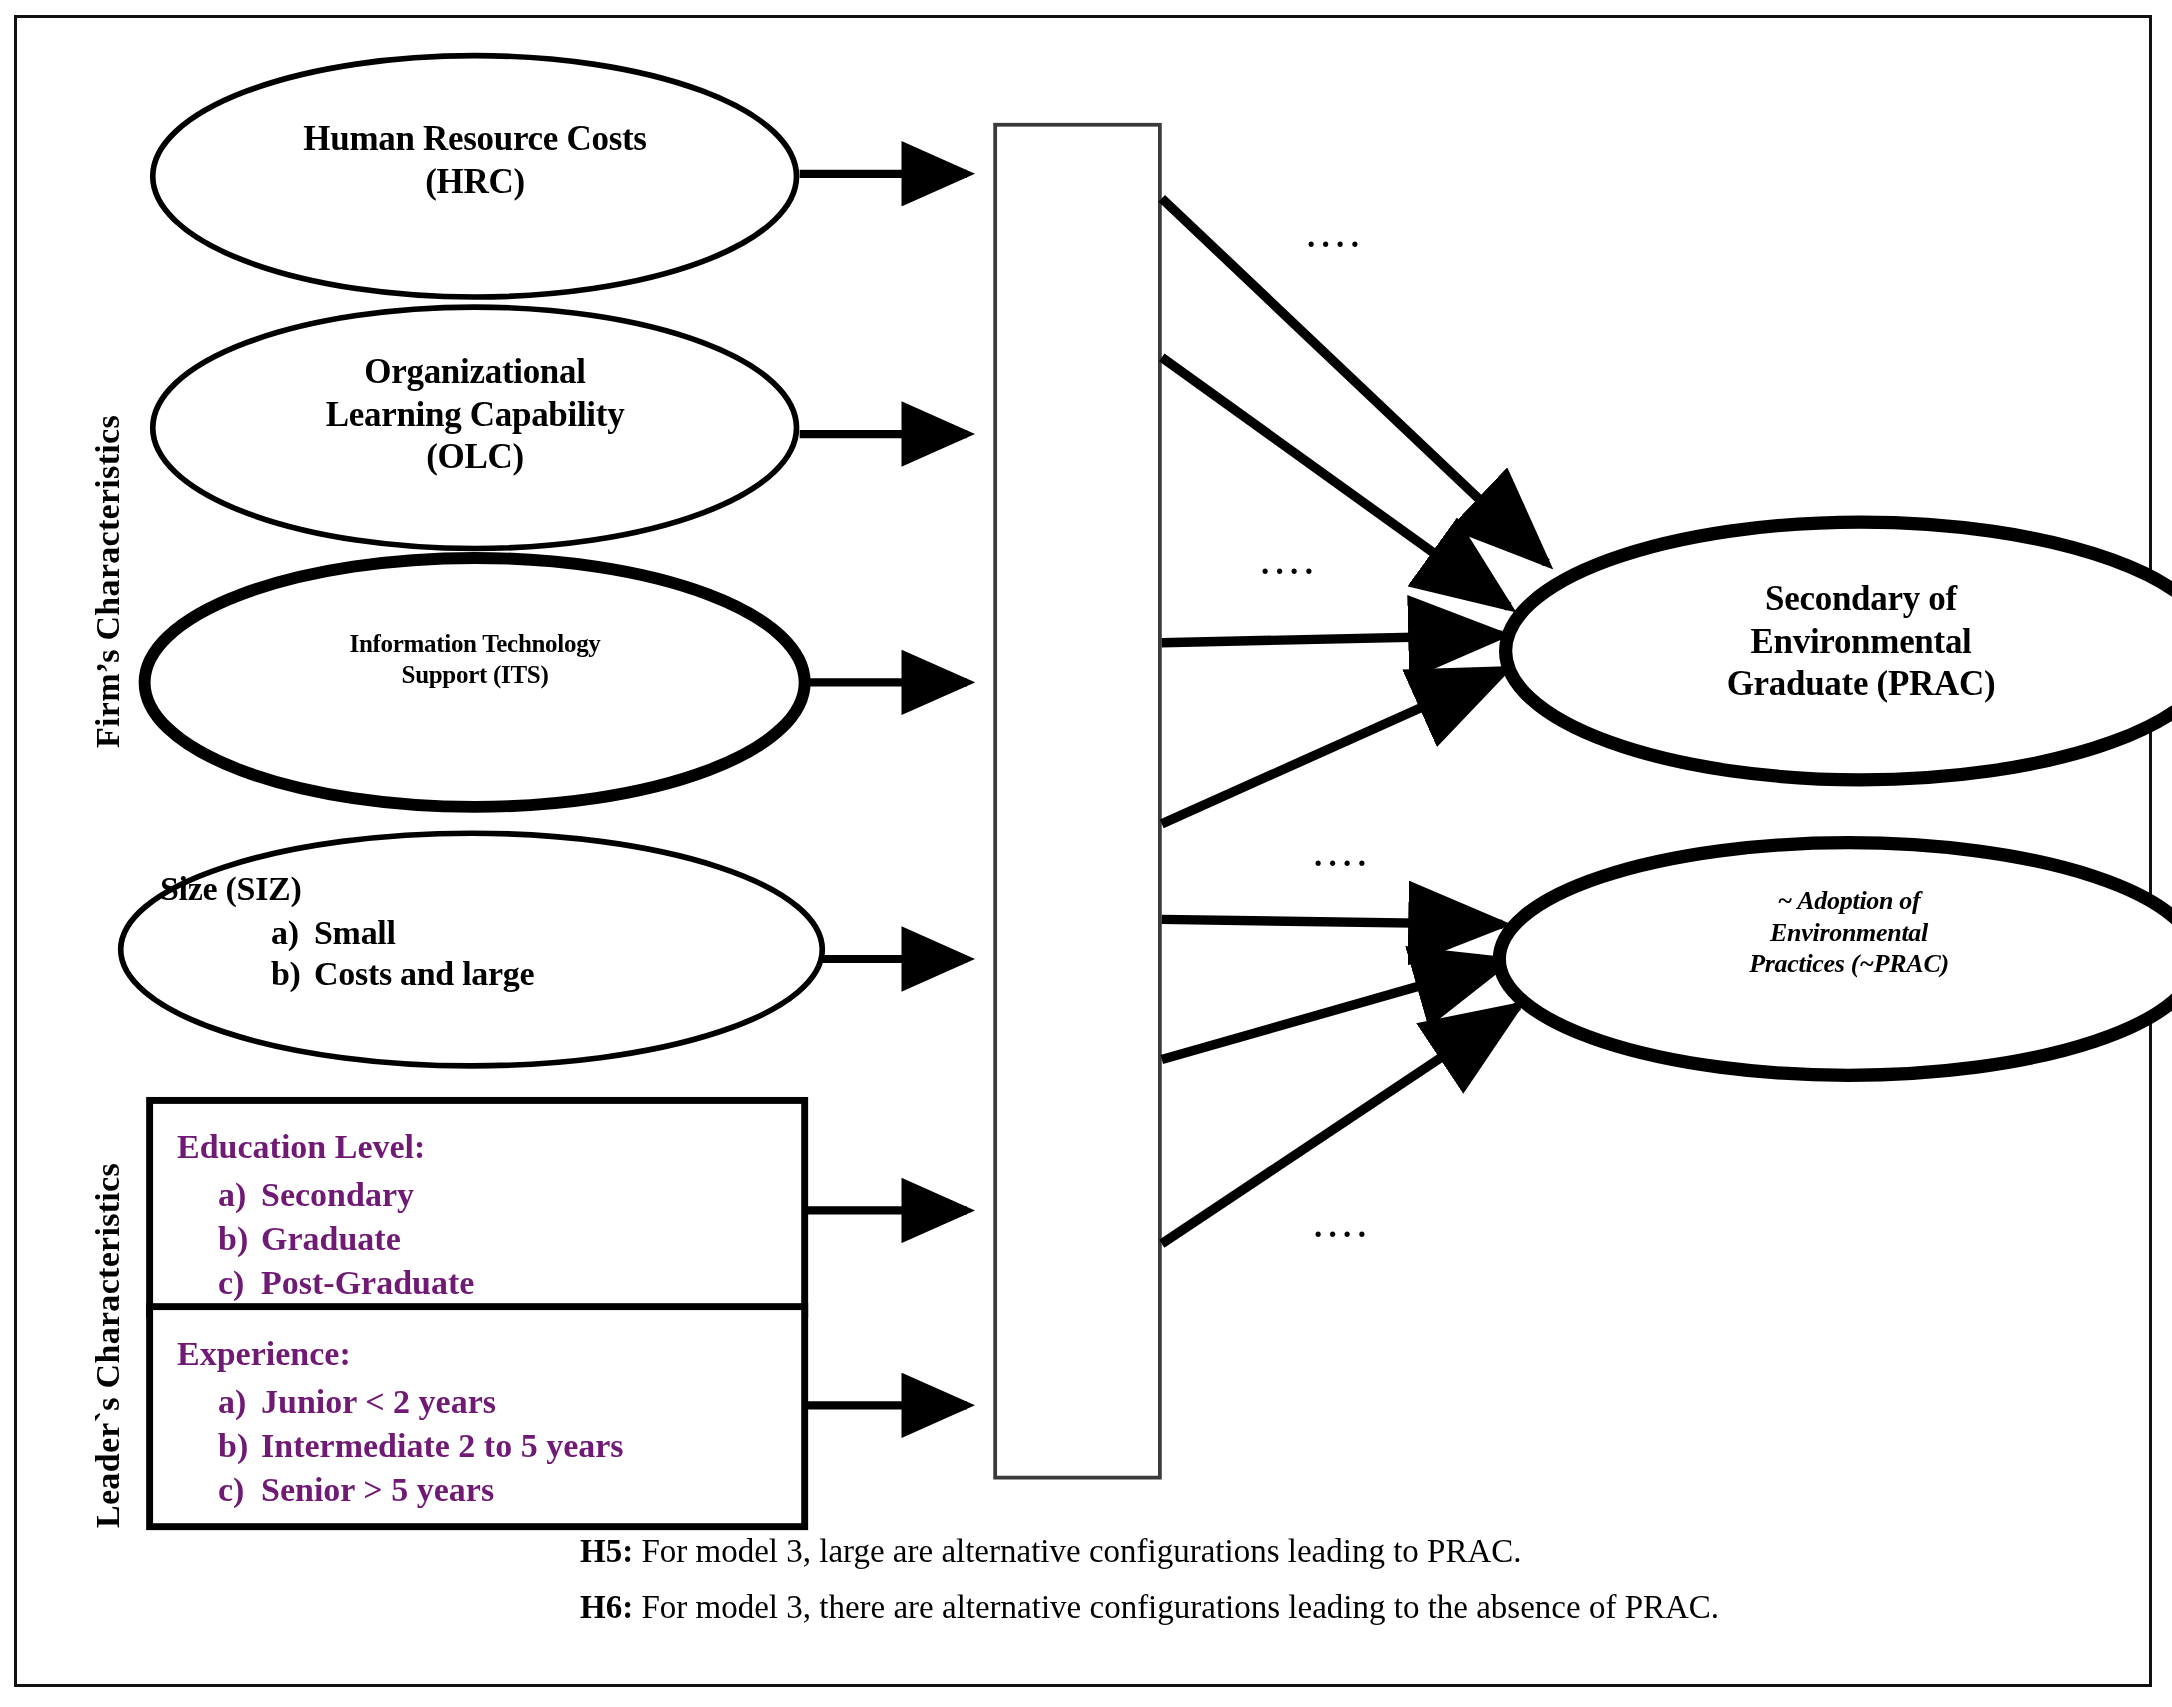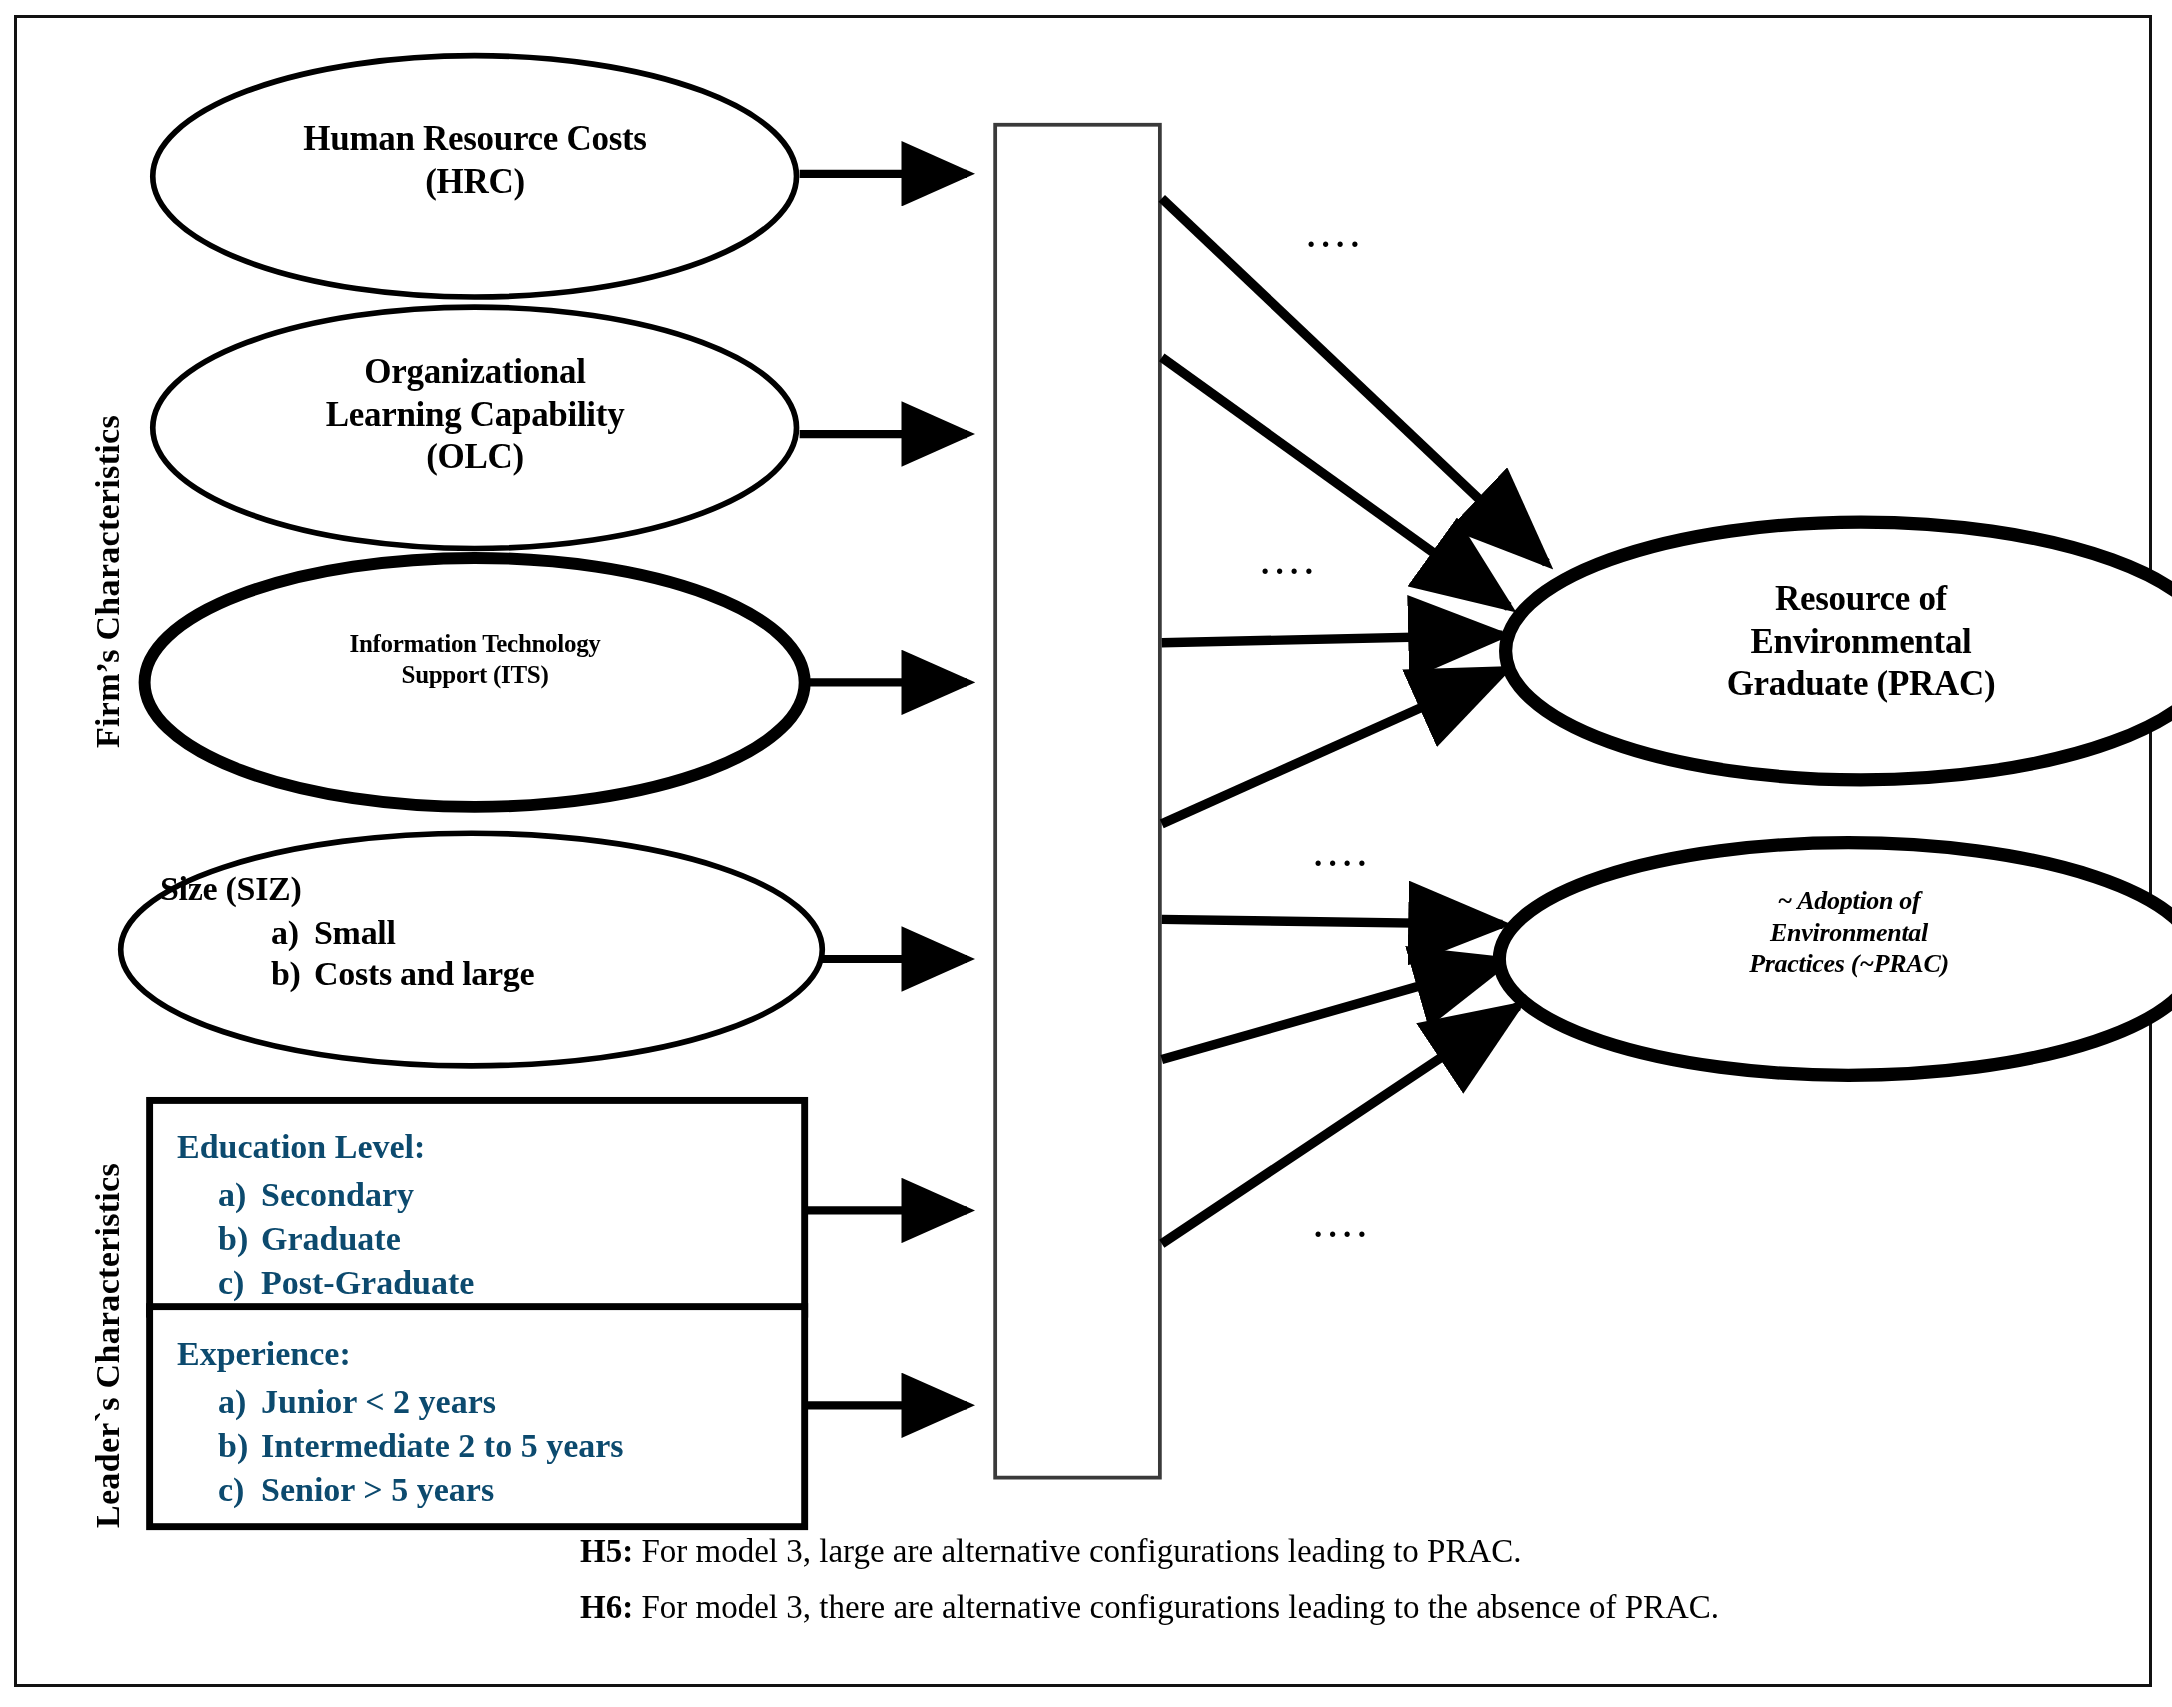--- a/index.html
+++ b/index.html
@@ -49,21 +49,21 @@
     font-weight: bold;
     color: #000000;
     white-space: nowrap;
     transform-origin: 0 0;
     transform: rotate(-90deg);
     letter-spacing: 0.3px;
   }
   .box-text {
     position: absolute;
     font-weight: bold;
-    color: #0c4a6e;
+    color: #701a75;
     line-height: 1.30;
   }
   .list-row {
     display: flex;
     gap: 14px;
   }
   .list-marker { width: 29px; }
   .ellipsis-mark {
     position: absolute;
     font-weight: bold;
@@ -196,21 +196,21 @@
       </div>
     </div>
   </div>
 
   <div class="ellipsis-mark" style="left:1307px; top:220px; font-size:33px;">....</div>
   <div class="ellipsis-mark" style="left:1261px; top:547px; font-size:33px;">....</div>
   <div class="ellipsis-mark" style="left:1314px; top:839px; font-size:33px;">....</div>
   <div class="ellipsis-mark" style="left:1314px; top:1210px; font-size:33px;">....</div>
 
   <div class="node-text" style="left:1559px; top:578px; width:604px; font-size:35px;">
-    <div>Resource of</div>
+    <div>Secondary of</div>
     <div>Environmental</div>
     <div>Graduate (PRAC)</div>
   </div>
 
   <div class="node-text" style="left:1547px; top:885px; width:604px; font-size:26px;font-style:italic;">
     <div>~ Adoption of</div>
     <div>Environmental</div>
     <div>Practices (~PRAC)</div>
   </div>
 

